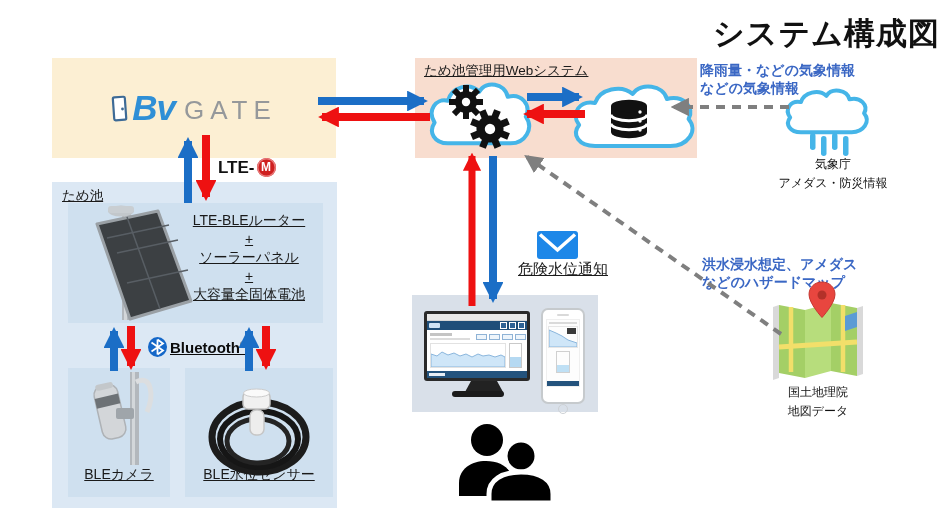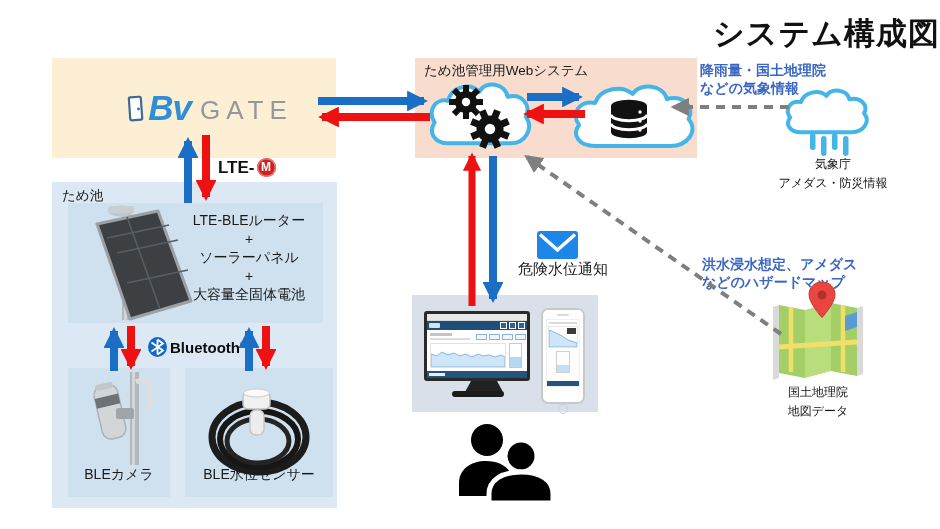--- a/index.html
+++ b/index.html
@@ -11,35 +11,35 @@
          letter-spacing:1px;color:#111;}
   
   #gate-box{left:52px;top:58px;width:284px;height:100px;background:#fcefd3;}
   #web-box{left:415px;top:58px;width:282px;height:100px;background:#f8ddcf;}
   #pond-box{left:52px;top:182px;width:285px;height:326px;background:#dce8f4;}
   #station-box{left:68px;top:203px;width:255px;height:120px;background:#cfe0ef;}
   #camera-box{left:68px;top:368px;width:102px;height:129px;background:#cfe0ef;}
   #sensor-box{left:185px;top:368px;width:148px;height:129px;background:#cfe0ef;}
   #monitor-backdrop{left:412px;top:295px;width:186px;height:117px;background:#d9e0e9;}
   
-  .lbl{position:absolute;color:#1a1a1a;}
+  .lbl{position:absolute;color:#1a1a1a;text-decoration:underline;}
   #web-label{left:424px;top:62px;font-size:13.5px;}
   #pond-label{left:62px;top:187px;font-size:13.5px;}
   #station-text{left:174px;top:211px;width:150px;text-align:center;font-size:14px;line-height:18.5px;}
   #camera-label{left:68px;top:466px;width:102px;text-align:center;font-size:14px;}
   #sensor-label{left:185px;top:466px;width:148px;text-align:center;font-size:14px;}
   #notify-label{left:503px;top:260px;width:120px;font-size:15px;text-align:center;}
   .headline{position:absolute;font-size:14px;font-weight:bold;color:#3a67c4;line-height:18px;}
   #weather-headline{left:700px;top:61px;}
   #hazard-headline{left:702px;top:255px;}
   .source{position:absolute;font-size:12px;color:#111;text-align:center;line-height:18.5px;}
   #weather-source{left:758px;top:155px;width:150px;}
   #hazard-source{left:743px;top:383px;width:150px;}
   
-  #gate-logo{left:52px;top:58px;width:284px;height:100px;display:flex;align-items:center;justify-content:center;padding-left:16px;}
+  #gate-logo{left:52px;top:58px;width:284px;height:100px;display:flex;align-items:center;justify-content:center;}
   #logo-bv{font-size:35px;font-weight:bold;font-style:italic;color:#2f8fd6;margin-left:3px;letter-spacing:-1px;}
   #logo-gate{font-size:26px;color:#95989b;letter-spacing:6px;margin-left:9px;padding-top:4px;}
   
   #lte-label{left:218px;top:158px;display:flex;align-items:flex-start;}
   #lte-prefix{font-size:17px;font-weight:bold;color:#111;}
   #lte-badge{display:inline-block;width:19px;height:19px;margin-left:2px;border-radius:50%;
              background:#cf2020;color:#fff;font-size:12px;font-weight:bold;text-align:center;
              line-height:19px;box-shadow:inset 0 0 0 1.5px #e87a7a;}
   
   #bt-label{left:170px;top:339px;font-size:15px;font-weight:bold;color:#0b0b0b;}
@@ -117,21 +117,21 @@
 
   <div class="lbl" id="bt-label">
     <span>Bluetooth</span><sup>®</sup>
   </div>
 
   <div class="lbl" id="camera-label">BLEカメラ</div>
   <div class="lbl" id="sensor-label">BLE水位センサー</div>
   <div class="lbl" id="notify-label">危険水位通知</div>
 
   <div class="headline" id="weather-headline">
-    <span style="display:block">降雨量・国土地理院</span>
+    <span style="display:block">降雨量・などの気象情報</span>
     <span style="display:block">などの気象情報</span>
   </div>
   <div class="source" id="weather-source">
     <span style="display:block">気象庁</span>
     <span style="display:block">アメダス・防災情報</span>
   </div>
 
   <div class="headline" id="hazard-headline">
     <span style="display:block">洪水浸水想定、アメダス</span>
     <span style="display:block">などのハザードマップ</span>

